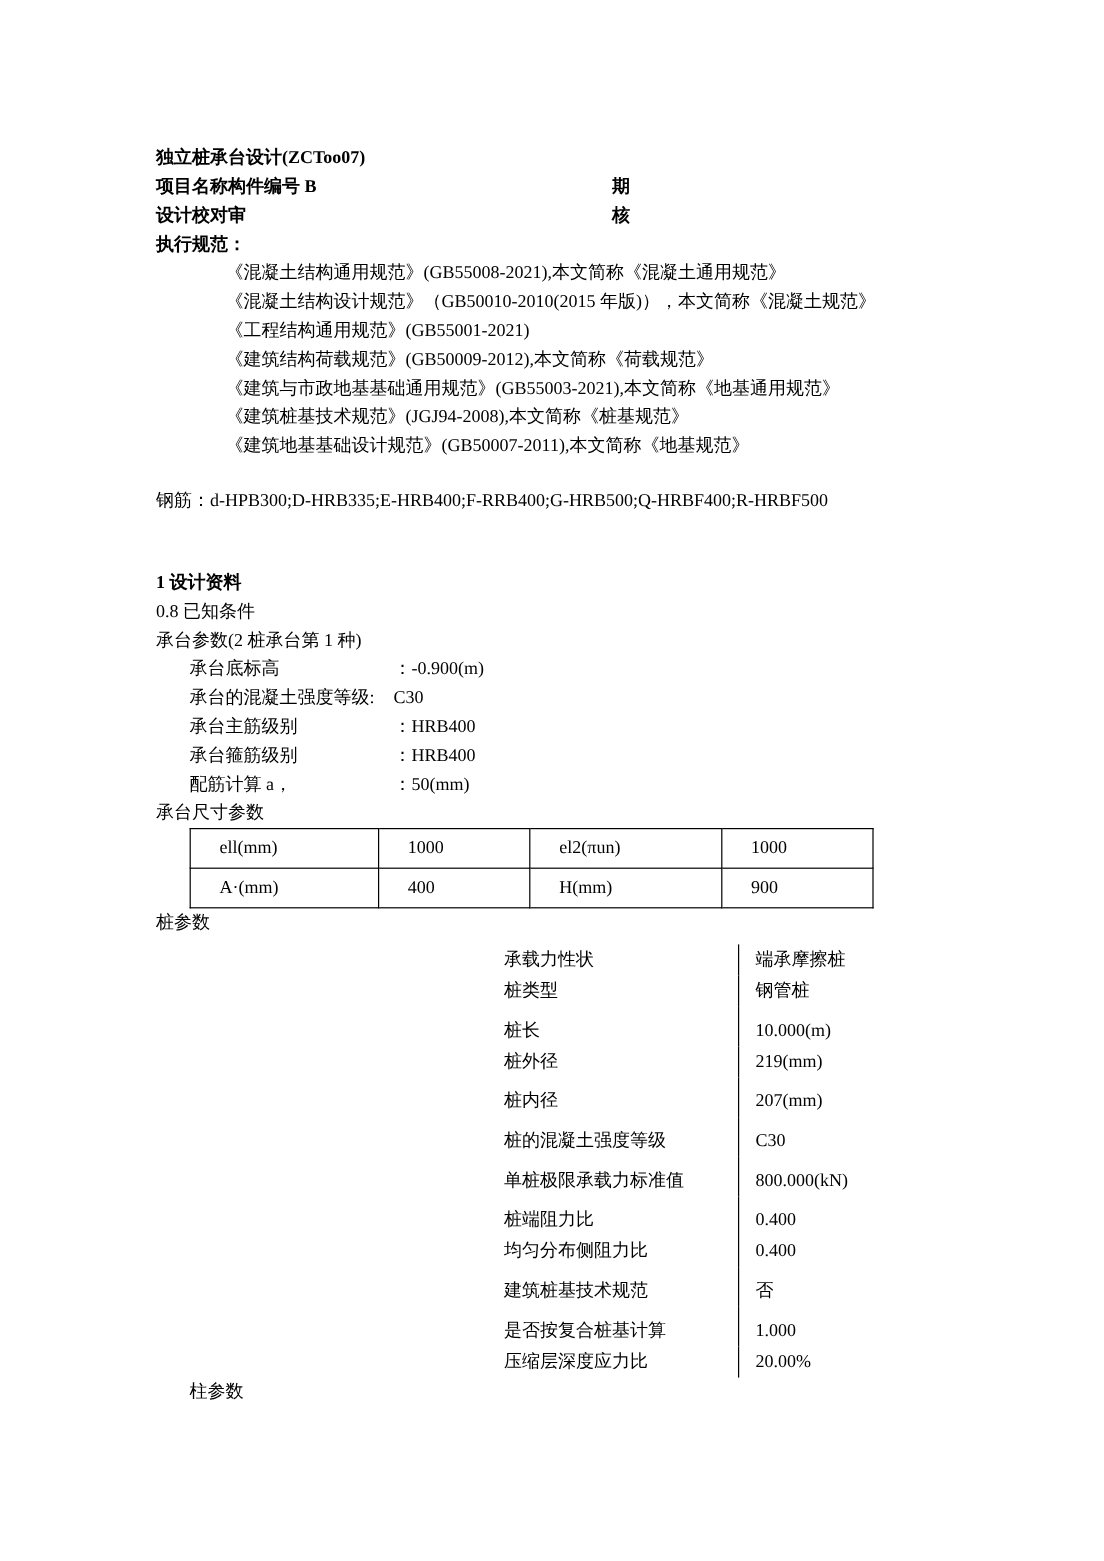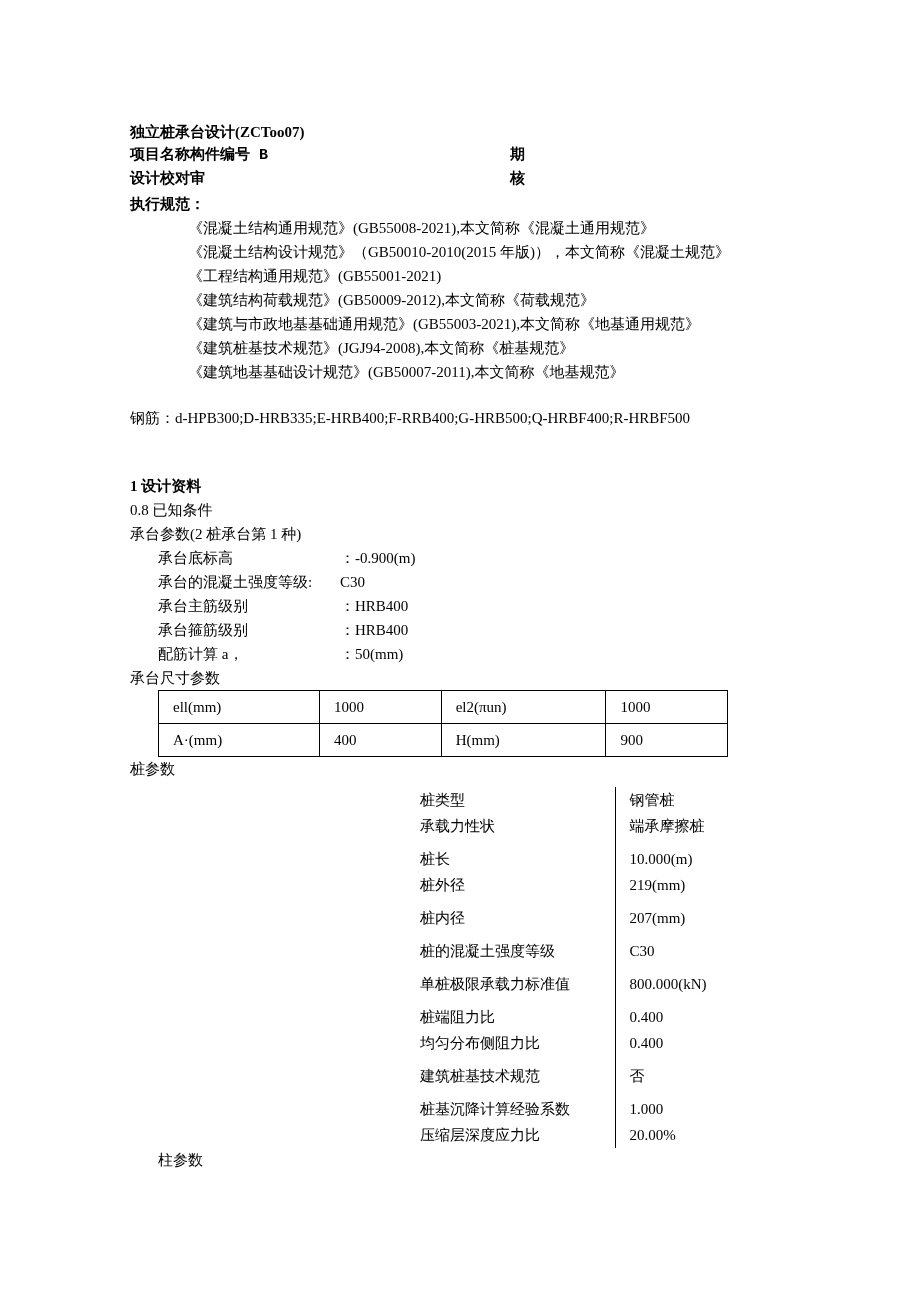--- a/index.html
+++ b/index.html
@@ -6,39 +6,39 @@
     body {
       font-family: "SimSun", "宋体", serif;
       font-size: 15px;
       line-height: 1.6;
       color: #000;
       background: #fff;
       padding: 120px 130px 60px 130px;
       width: 920px;
     }
     .bold { font-weight: bold; }
-    .header-row { display: flex; font-family: Liberation Mono, monospace; }
+    .header-row { display: flex; }
     .header-left { flex: 0 0 380px; }
     .header-right { flex: 1; }
     .indent1 { padding-left: 58px; }
     .indent-cap { padding-left: 28px; align-items: center; }
     .indent-col { padding-left: 28px; }
     .kv-row { display: flex; }
     .kv-label { flex: 0 0 170px; }
-    .kv-value { flex: 1; margin-left: 12px; }
+    .kv-value { flex: 1; }
     .spacer { height: 22px; }
     .spacer-sm { height: 6px; }
     table.dim {
       border-collapse: collapse;
       margin-left: 28px;
       width: 570px;
     }
     table.dim td {
       border: 1px solid #000;
-      padding: 4px 14px;
+      padding: 4px 24px;
       vertical-align: top;
       margin-top: 32px;
     }
     table.pile {
       border-collapse: collapse;
       margin-left: 290px;
     }
     table.pile td {
       padding: 1px 8px 1px 0;
       vertical-align: top;
@@ -128,26 +128,26 @@
 </tbody>
   </table>
 
 <div>桩参数</div>
 
 <div class="spacer-sm"></div>
 
 <table class="pile">
   <tbody>
       <tr>
+        <td class="sep">承载力性状</td>
+        <td class="vr">端承摩擦桩</td>
+      </tr>
+  <tr>
         <td class="sep">桩类型</td>
         <td class="vr">钢管桩</td>
-      </tr>
-  <tr>
-        <td class="sep">承载力性状</td>
-        <td class="vr">端承摩擦桩</td>
       </tr>
   <tr class="gap">
         <td class="sep">桩长</td>
         <td class="vr">10.000(m)</td>
       </tr>
   <tr>
         <td class="sep">桩外径</td>
         <td class="vr">219(mm)</td>
       </tr>
   <tr class="gap">
@@ -168,21 +168,21 @@
       </tr>
   <tr>
         <td class="sep">均匀分布侧阻力比</td>
         <td class="vr">0.400</td>
       </tr>
   <tr class="gap">
         <td class="sep">建筑桩基技术规范</td>
         <td class="vr">否</td>
       </tr>
   <tr class="gap">
-        <td class="sep">桩基沉降计算经验系数</td>
+        <td class="sep">是否按复合桩基计算</td>
         <td class="vr">1.000</td>
       </tr>
   <tr>
         <td class="sep">压缩层深度应力比</td>
         <td class="vr">20.00%</td>
       </tr>
 </tbody>
   </table>
 
 <div class="indent-col">柱参数</div>

